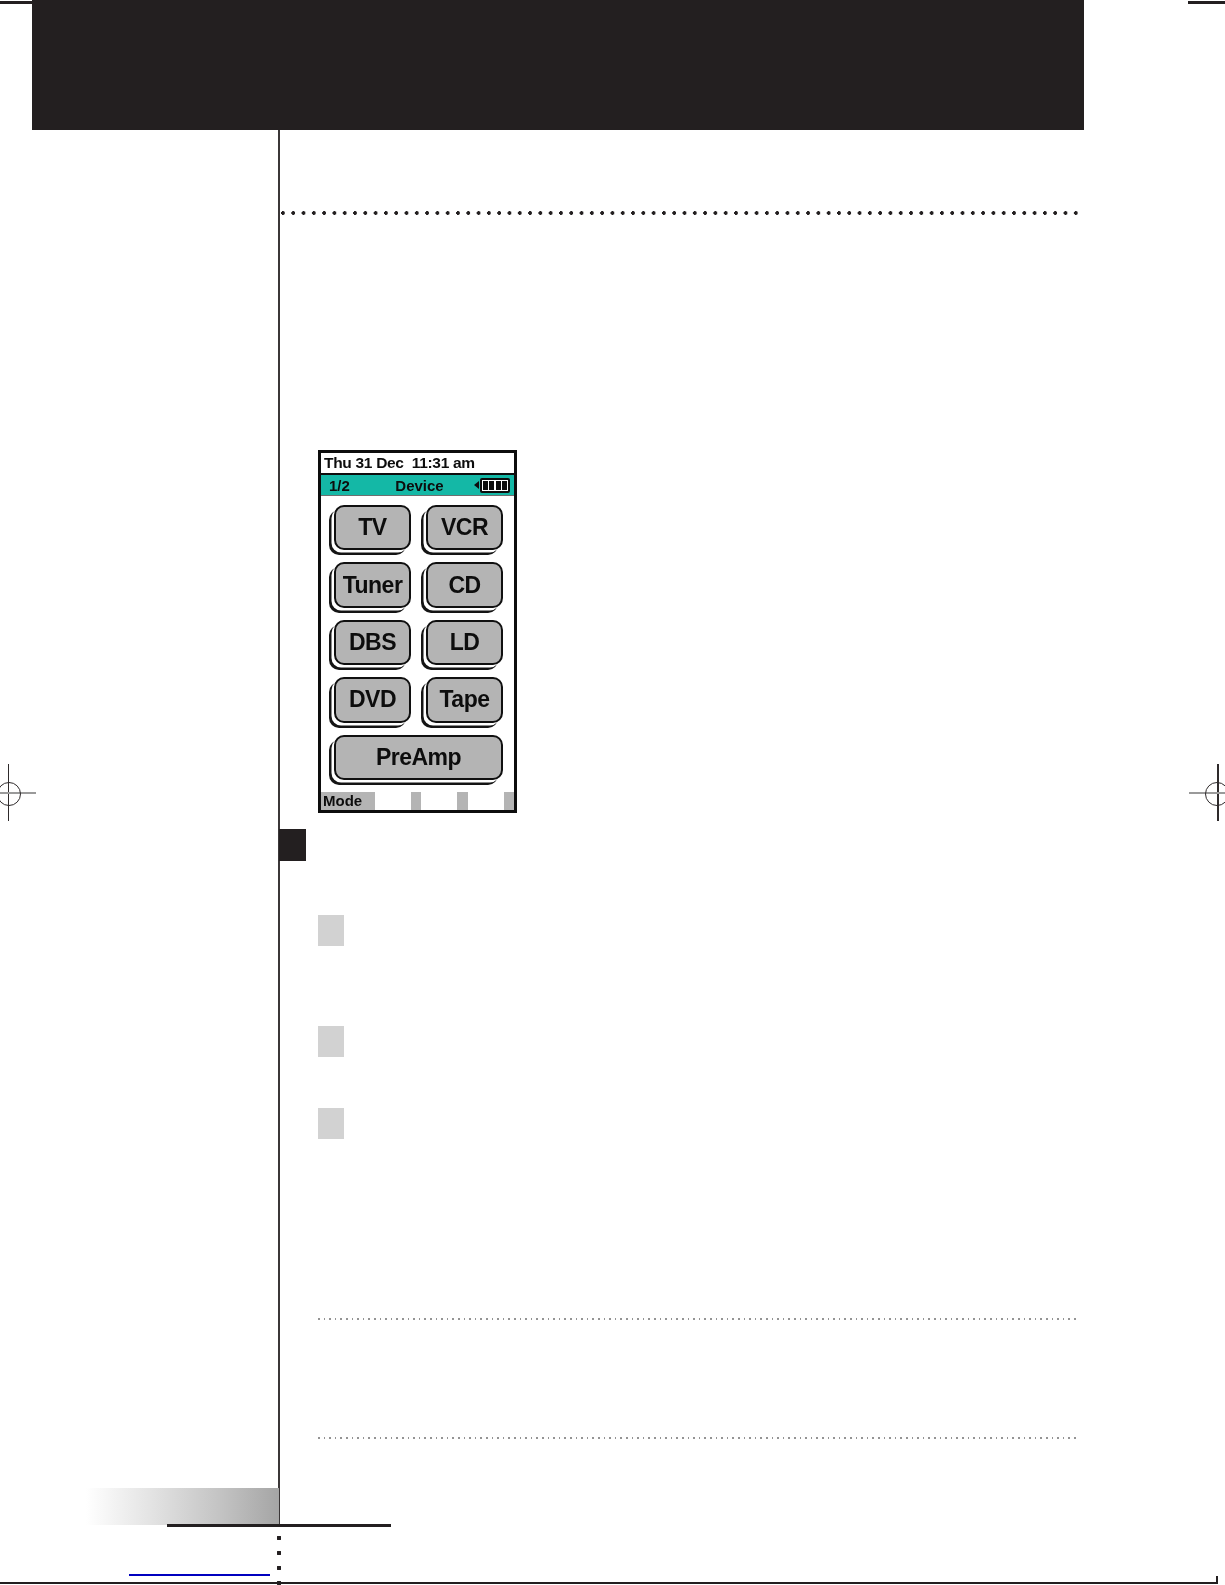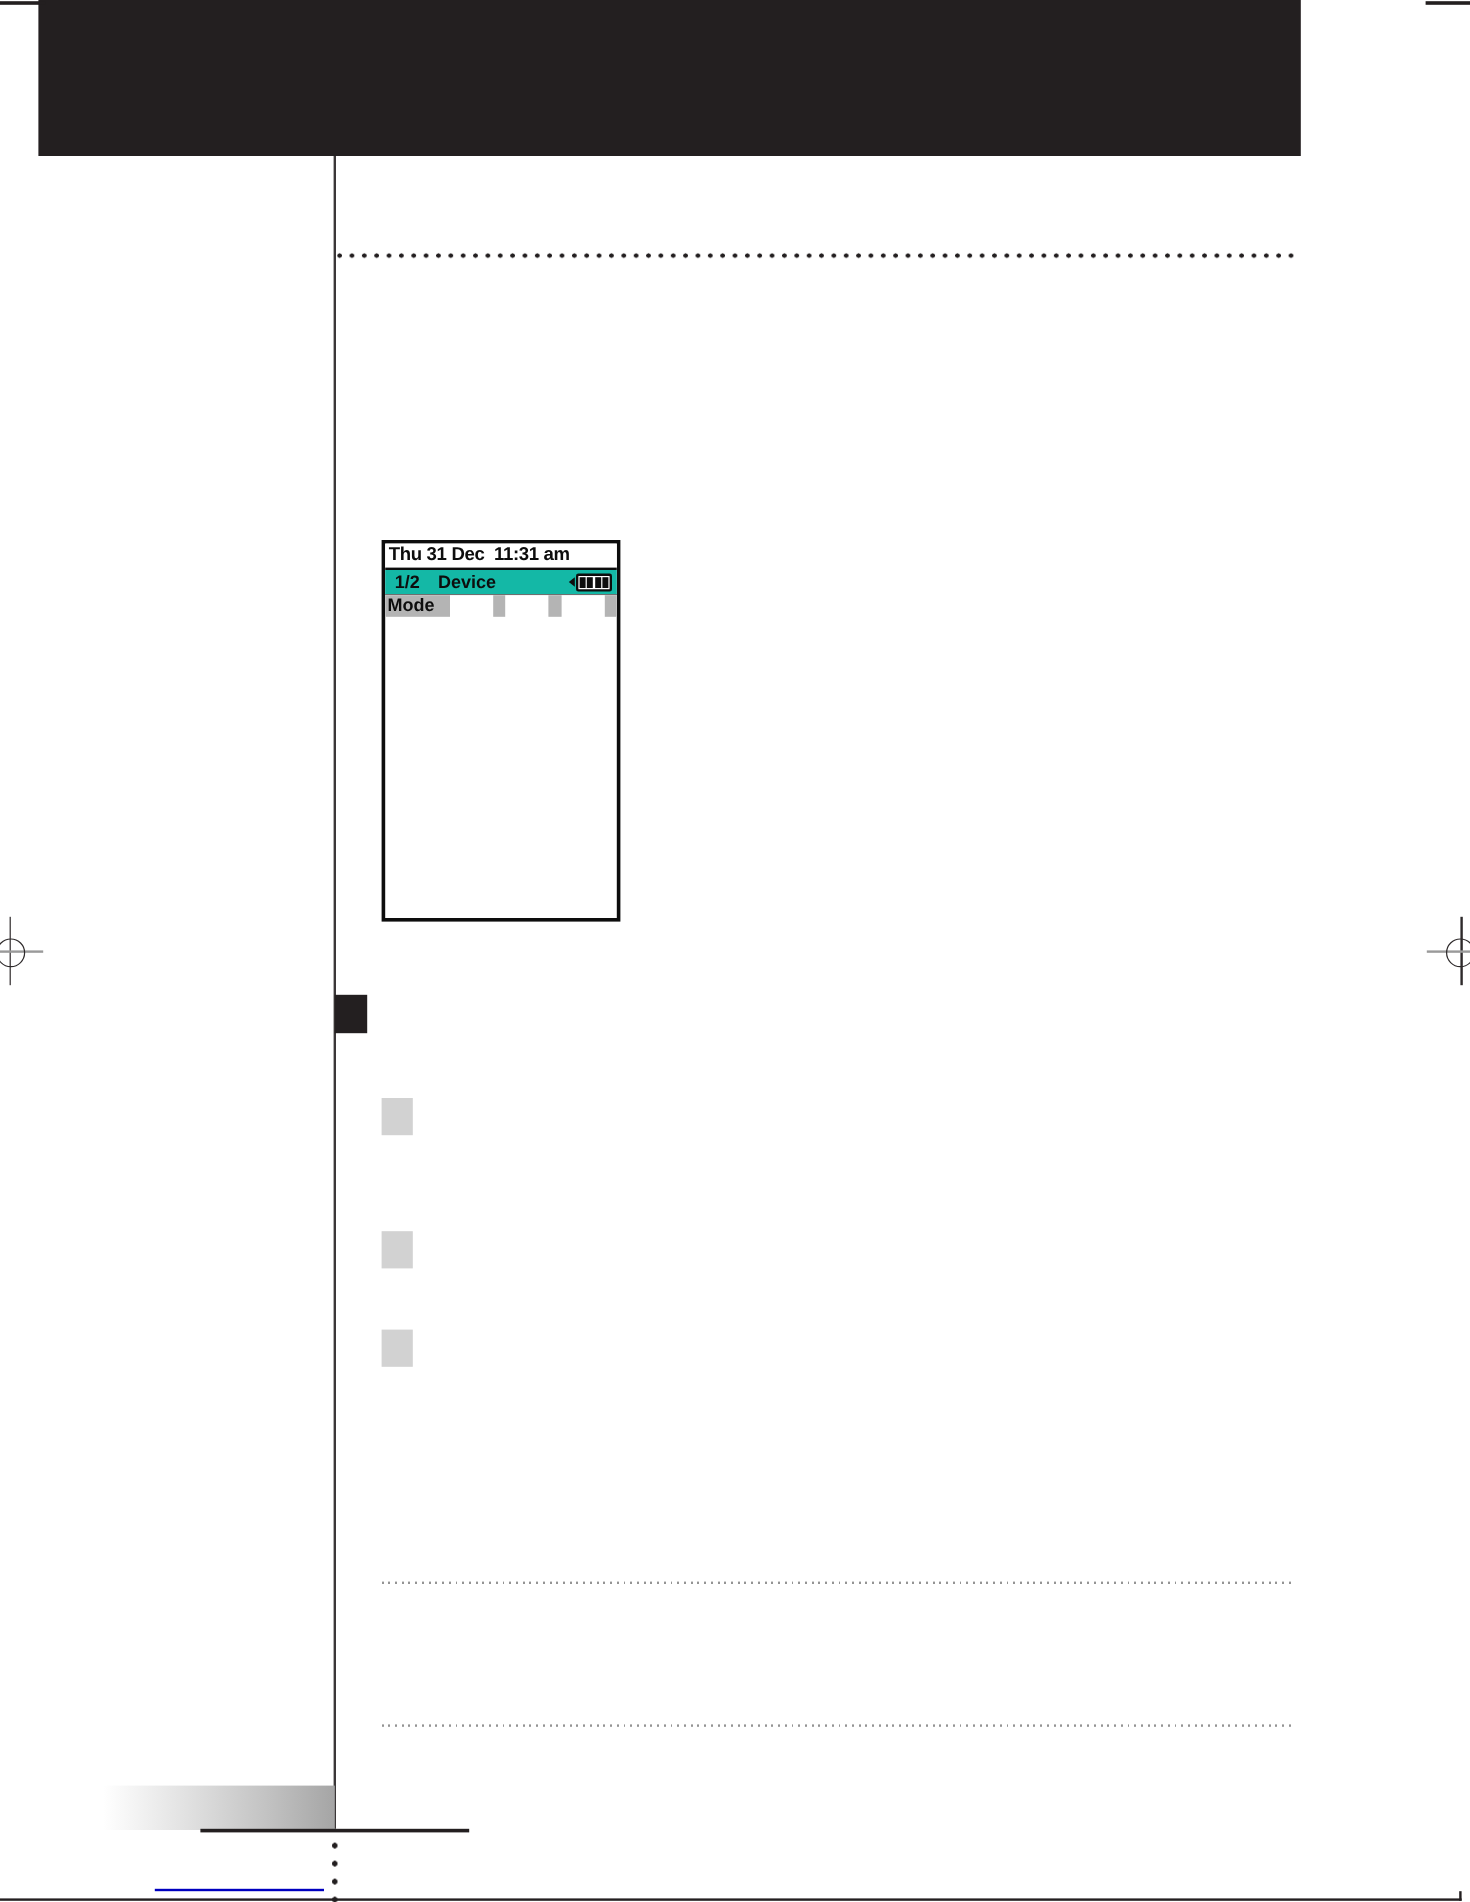--- a/index.html
+++ b/index.html
@@ -40,35 +40,35 @@
     left:276px;top:1533px;width:6px;height:53px;
     background-image:radial-gradient(circle at 3px 5px,#231f20 2.1px,transparent 2.5px);
     background-size:6px 15px;background-repeat:repeat-y;
   }
   .blue-line{left:129px;top:1574px;width:141px;height:2px;background:#0000bf;}
   .bottom-rule{left:0;top:1582px;width:1218px;height:2px;background:#231f20;}
   .bottom-tick{left:1216px;top:1576px;width:2px;height:8px;background:#231f20;}
 
   
   .rc{
-    left:318px;top:450px;width:199px;height:318px;box-sizing:border-box;
+    left:318px;top:450px;width:199px;height:363px;box-sizing:border-box;
     border:3px solid #0d0d0d;background:#ffffff;display:flex;flex-direction:column;
   }
   .rc-title{
     height:20px;background:#ffffff;border-bottom:2px solid #0d0d0d;
     font-size:15.5px;font-weight:bold;color:#0d0d0d;line-height:19px;
     padding:0 2px 0 3px;white-space:pre;letter-spacing:-0.3px;overflow:hidden;
   }
   .rc-status{
     height:20px;background:#14b8a6;border-bottom:1px solid #6f6f6f;
     display:flex;align-items:center;padding:0 4px 0 8px;
     font-size:15px;font-weight:bold;color:#0d0d0d;
   }
   .rc-status .pg{width:36px;}
-  .rc-status .dev{flex:1;}
+  .rc-status .dev{flex:1;text-align:center;}
   .battery{display:flex;align-items:center;}
   .bat-nub{width:0;height:0;border-top:4px solid transparent;border-bottom:4px solid transparent;
     border-right:5px solid #0d0d0d;margin-right:1px;}
   .bat-body{width:24px;height:9px;border:2px solid #0d0d0d;border-radius:2px;
     background:#ffffff;display:flex;gap:1.5px;padding:1px;}
   .bat-body i{flex:1;background:#0d0d0d;}
   .rc-body{
     flex:1;display:grid;grid-template-columns:1fr 1fr;grid-template-rows:repeat(5,1fr);
     column-gap:13px;row-gap:8px;padding:8px 9px 9px 13px;background:#ffffff;
   }
@@ -107,20 +107,31 @@
       <span class="battery">
         <span class="bat-nub"></span>
         <span class="bat-body">
             <i></i>
             <i></i>
             <i></i>
             <i></i>
           </span>
       </span>
     </div>
+    <div class="rc-body">
+      <div class="rc-btn">TV</div>
+      <div class="rc-btn">VCR</div>
+      <div class="rc-btn">Tuner</div>
+      <div class="rc-btn">CD</div>
+      <div class="rc-btn">DBS</div>
+      <div class="rc-btn">LD</div>
+      <div class="rc-btn">DVD</div>
+      <div class="rc-btn">Tape</div>
+      <div class="rc-btn wide">PreAmp</div>
+    </div>
     <div class="rc-bottom">
       <span class="seg s1">Mode</span>
       <span class="seg s2"></span>
       <span class="seg s3"></span>
       <span class="seg s4"></span>
     </div>
   </div>
 
   <div class="abs black-square"></div>
   <div class="abs step-box" style="top:915px;"></div>

